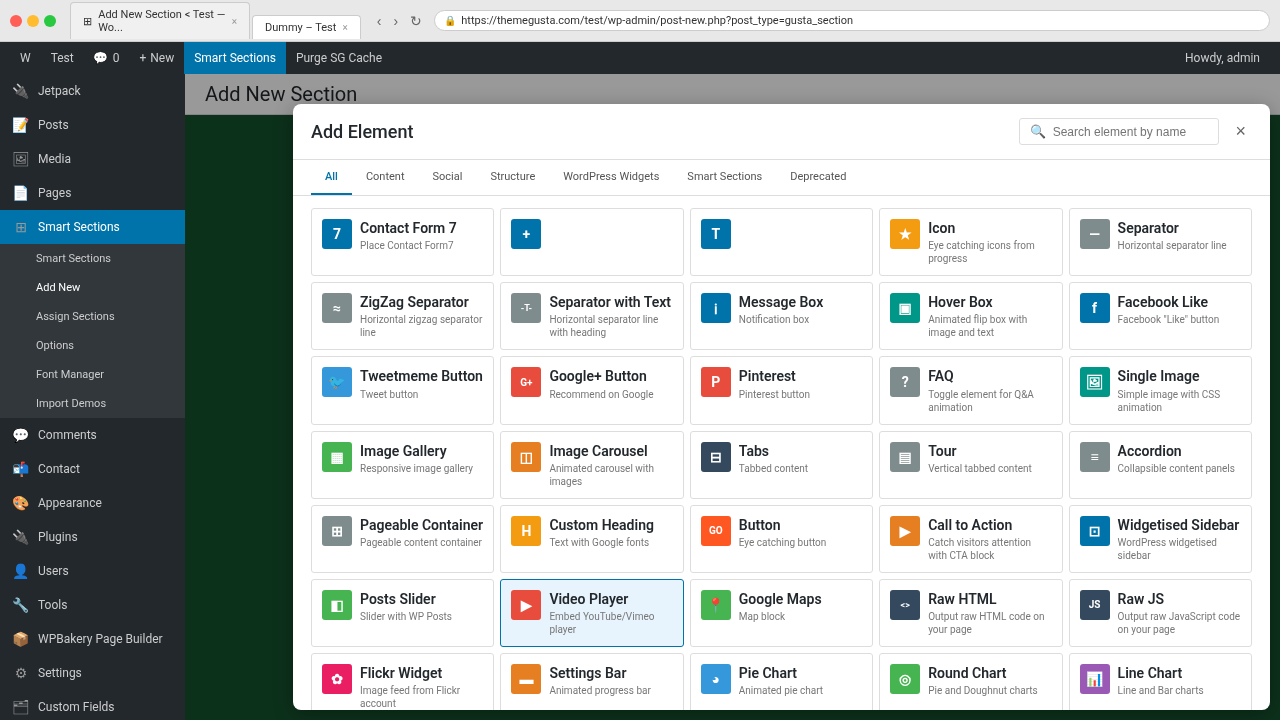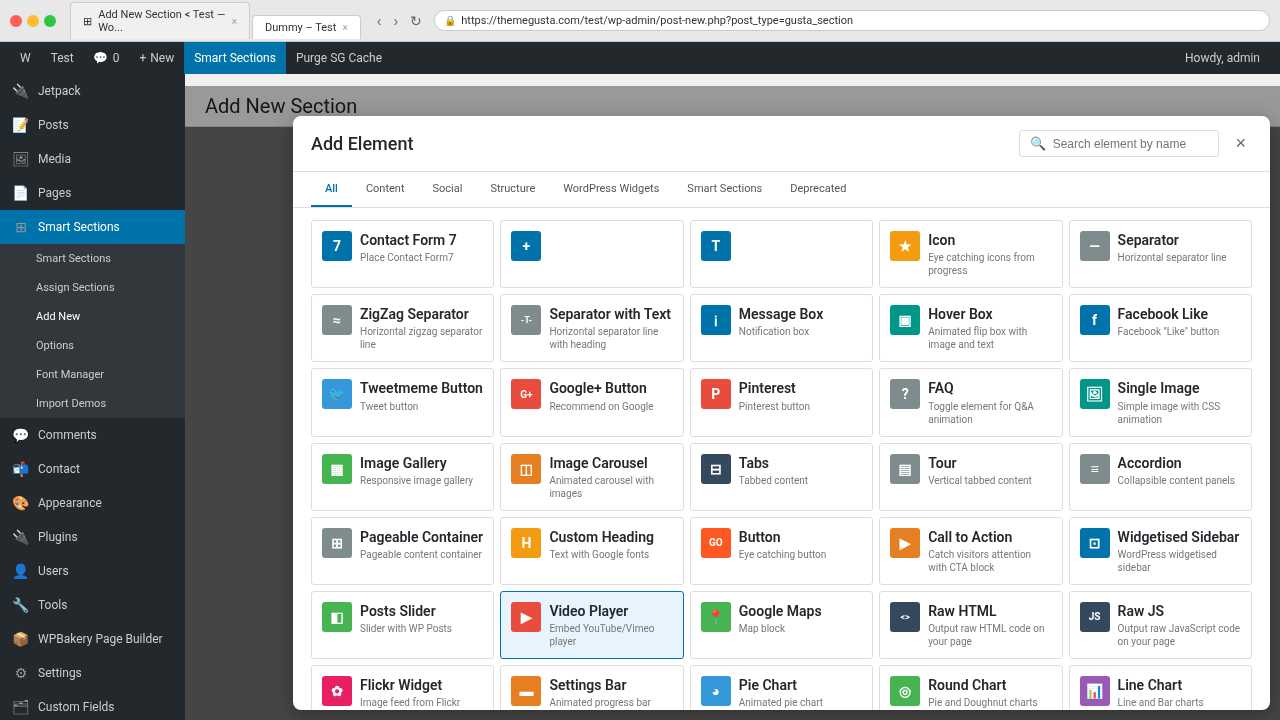--- a/index.html
+++ b/index.html
@@ -34,21 +34,21 @@
     
     .sidebar { width: 185px; background: #23282d; color: #eee; overflow-y: auto; flex-shrink: 0; }
     .sidebar-item { display: flex; align-items: center; gap: 8px; padding: 8px 12px; cursor: pointer; font-size: 12px; color: #ccc; }
     .sidebar-item.active { background: #0073aa; color: #fff; }
     .sidebar-icon { width: 18px; height: 18px; display: flex; align-items: center; justify-content: center; color: #999; font-size: 14px; flex-shrink: 0; }
     .sidebar-submenu { background: #32373c; }
     .sidebar-submenu .sidebar-item { padding-left: 36px; font-size: 11px; }
     .sidebar-submenu .sidebar-item.active-sub { color: #fff; background: transparent; }
 
     
-    .content-area { flex: 1; background: #737373; overflow: hidden; position: relative; margin-top: 12px; }
+    .content-area { flex: 1; background: #14532d; overflow: hidden; position: relative; }
 
     
     .page-title-bar { background: #fff; padding: 8px 20px; border-bottom: 1px solid #ddd; display: flex; align-items: center; gap: 10px; }
     .page-title { font-size: 20px; font-weight: 400; color: #23282d; }
 
     
     .modal-overlay { position: absolute; top: 0; left: 0; right: 0; bottom: 0; background: rgba(0,0,0,0.4); z-index: 100; }
     .modal { position: absolute; top: 30px; left: 108px; right: 10px; background: #fff; border-radius: 8px; box-shadow: 0 4px 20px rgba(0,0,0,0.3); z-index: 101; overflow: hidden; max-height: calc(100% - 40px); display: flex; flex-direction: column; }
     .modal-header { display: flex; align-items: center; justify-content: space-between; padding: 14px 18px; border-bottom: 1px solid #ddd; }
     .modal-title { font-size: 18px; font-weight: 500; color: #23282d; }
@@ -170,25 +170,25 @@
       <span>Pages</span>
     </div>
     <div class="sidebar-item active">
       <span class="sidebar-icon">⊞</span>
       <span>Smart Sections</span>
     </div>
     <div class="sidebar-submenu">
       <div class="sidebar-item">
         <span>Smart Sections</span>
       </div>
+      <div class="sidebar-item active-sub" style="color:#fff;">
+        <span>Add New</span>
+      </div>
       <div class="sidebar-item">
         <span>Assign Sections</span>
-      </div>
-      <div class="sidebar-item active-sub" style="color:#fff;">
-        <span>Add New</span>
       </div>
       <div class="sidebar-item">
         <span>Options</span>
       </div>
       <div class="sidebar-item">
         <span>Font Manager</span>
       </div>
       <div class="sidebar-item">
         <span>Import Demos</span>
       </div>

